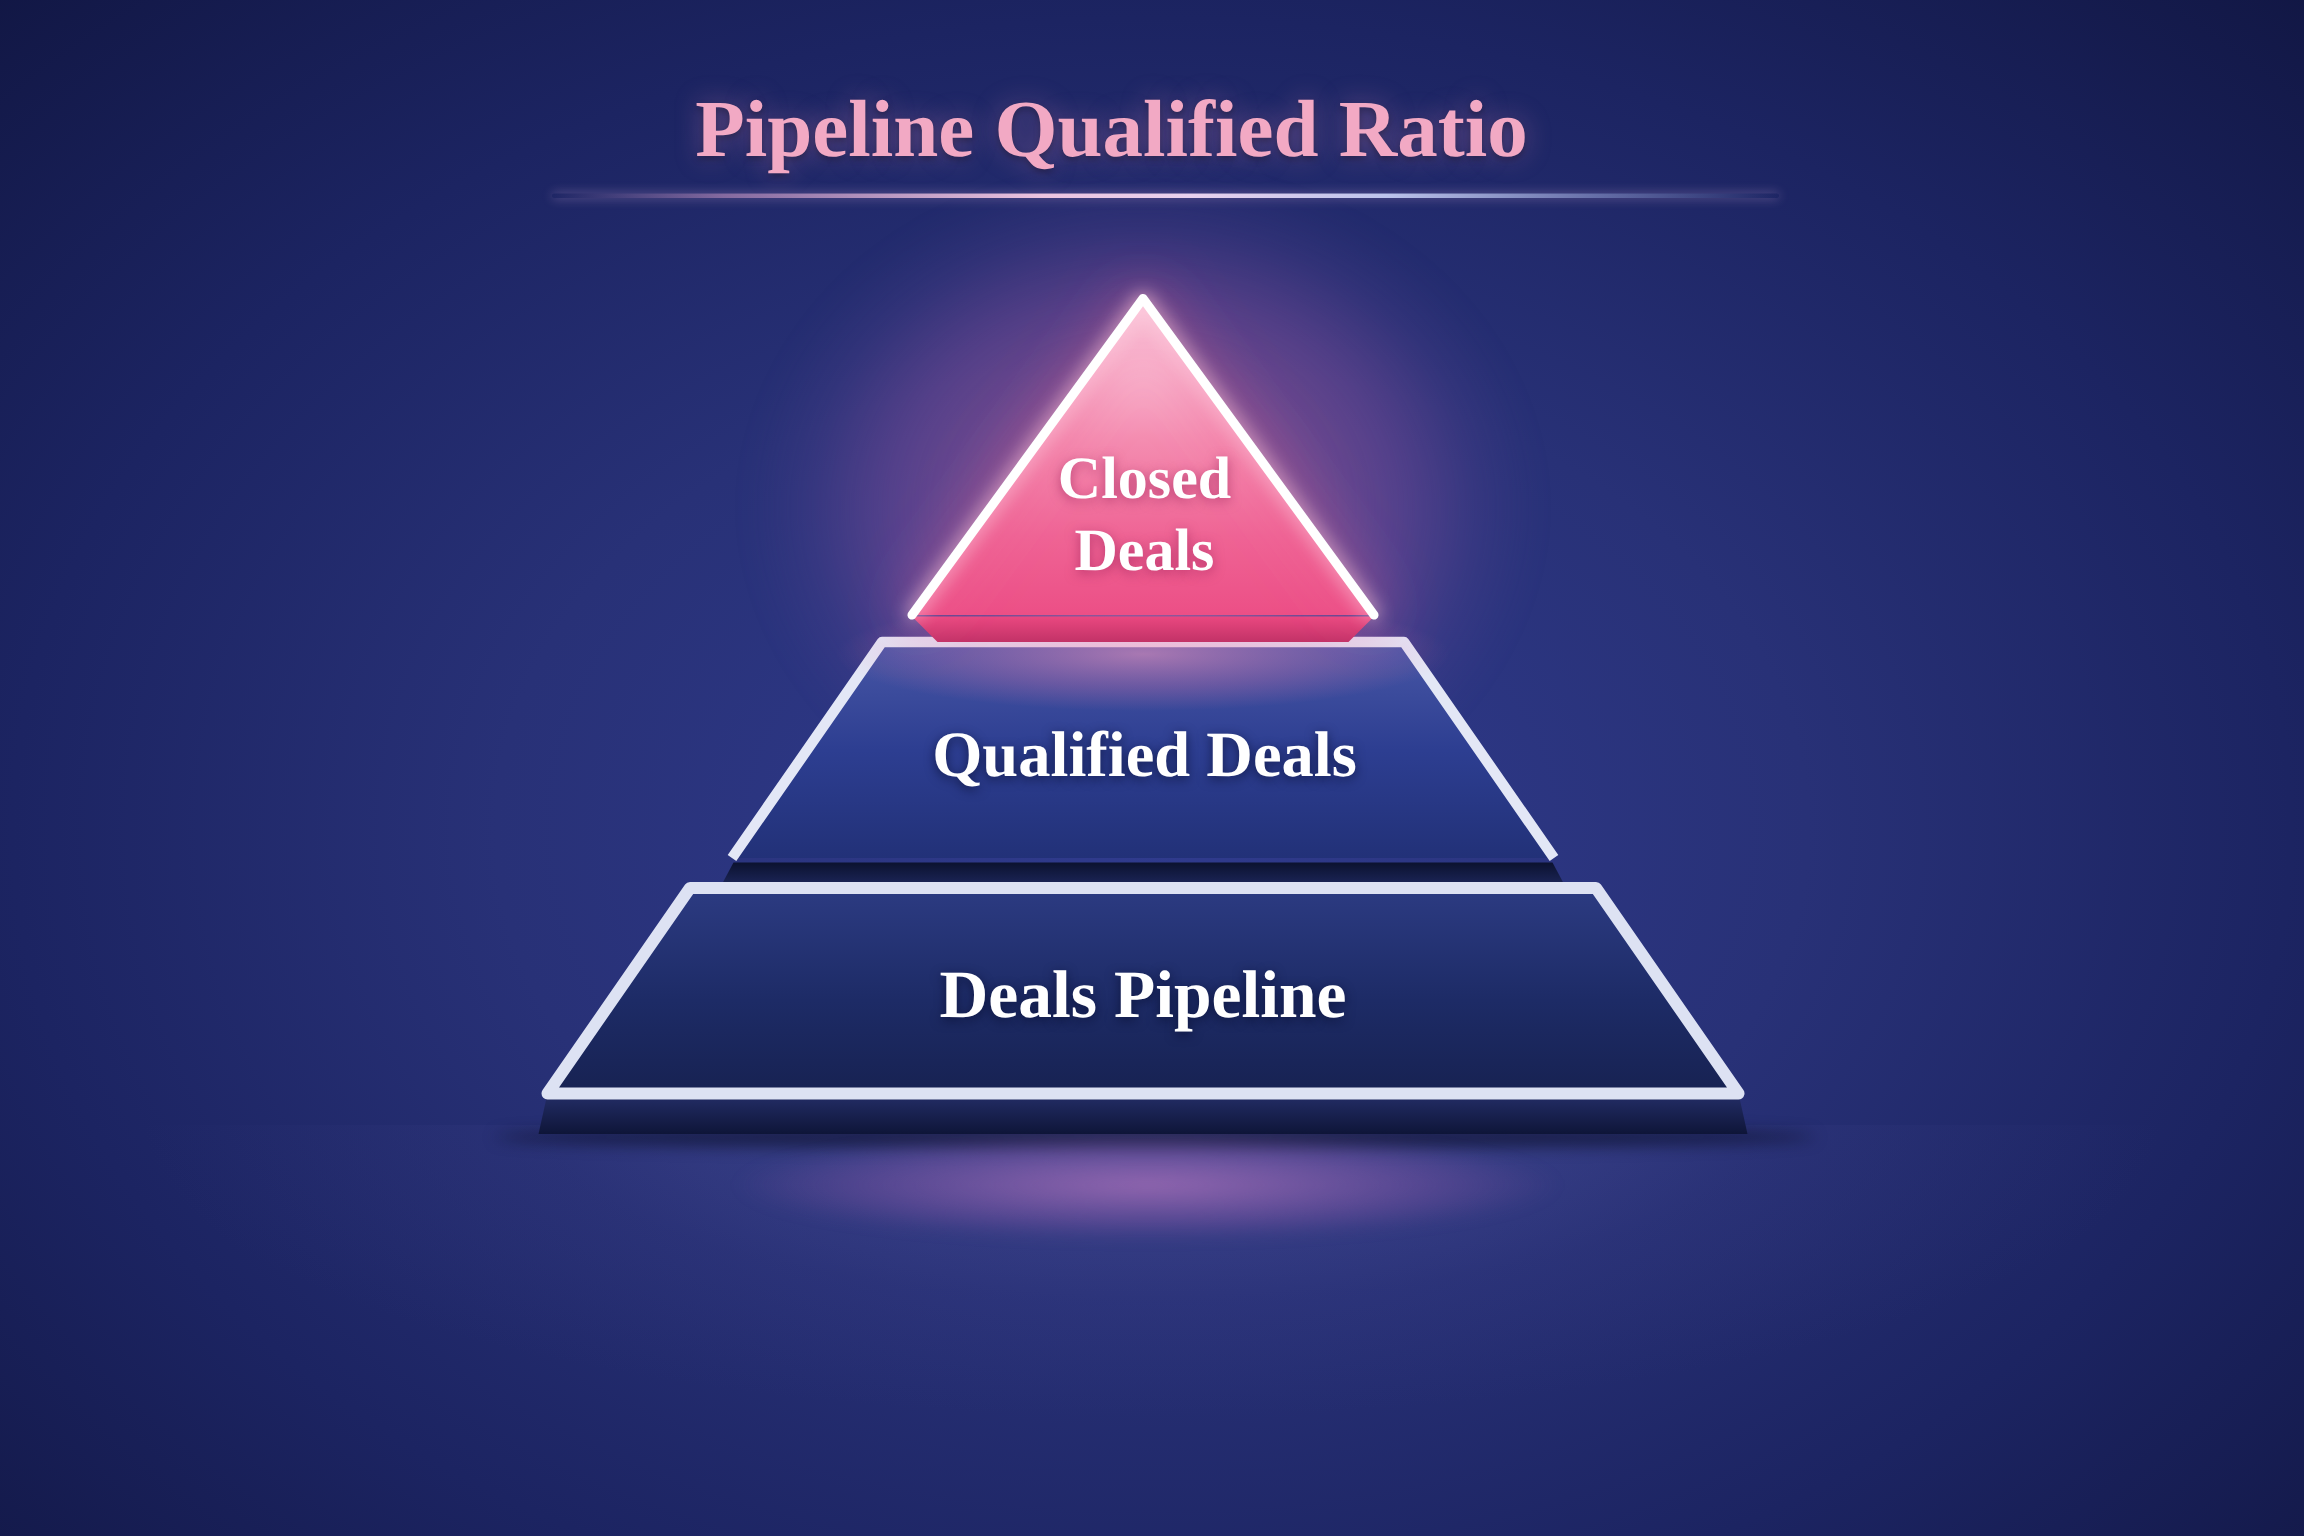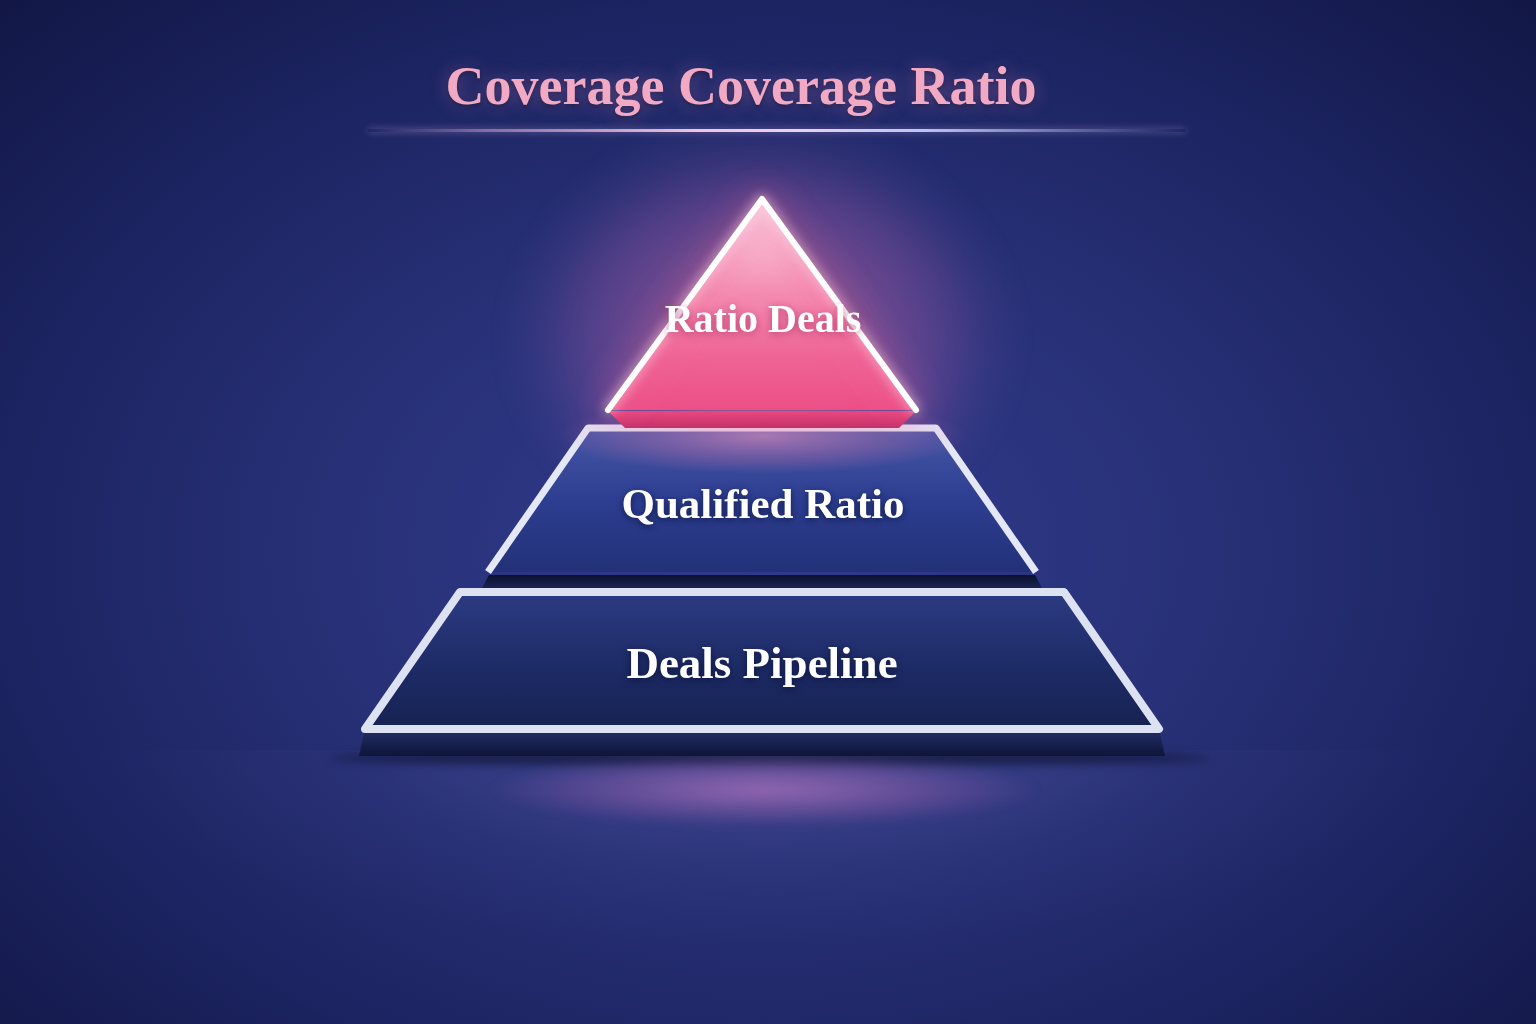--- a/index.html
+++ b/index.html
@@ -67,21 +67,21 @@
   #label-total{left:762px;top:637px;font-size:45px;}
 </style>
 </head>
 <body>
 
 <div class="abs" id="triangle-glow"></div>
 <div class="abs" id="floor-sheen"></div>
 <div class="abs" id="base-shadow"></div>
 <div class="abs" id="floor-glow"></div>
 
-<div class="abs" id="title">Coverage Coverage Ratio</div>
+<div class="abs" id="title">Pipeline Qualified Ratio</div>
 <div class="abs" id="divider"></div>
 
 <svg class="abs" id="pyramid-svg" viewBox="0 0 1536 1024" xmlns="http://www.w3.org/2000/svg">
   <defs>
     <linearGradient id="gPinkFace" x1="0" y1="0" x2="0" y2="1">
       <stop offset="0%" stop-color="#fde9f1"></stop>
       <stop offset="18%" stop-color="#f9bed4"></stop>
       <stop offset="45%" stop-color="#f48cb0"></stop>
       <stop offset="75%" stop-color="#ef6495"></stop>
       <stop offset="100%" stop-color="#ec4f86"></stop>
@@ -149,15 +149,15 @@
   </g>
 
   <g>
     <polygon points="608,411 916,411 899,428 625,428" fill="url(#gPinkBevel)"></polygon>
     <polygon points="762,199 916,410 608,410" fill="url(#gPinkFace)"></polygon>
     <path d="M 608 410 L 762 199 L 916 410" fill="none" stroke="#ffffff" stroke-width="6" stroke-linejoin="round" stroke-linecap="round" filter="url(#fGlowTri)"></path>
     <line x1="634" y1="410.5" x2="893" y2="410.5" stroke="url(#specPink)" stroke-width="3" filter="url(#fBlur1)"></line>
   </g>
 </svg>
 
-<div class="tier-label" id="label-closed">Ratio Deals</div>
-<div class="tier-label" id="label-qualified">Qualified Ratio</div>
+<div class="tier-label" id="label-closed">Closed Deals</div>
+<div class="tier-label" id="label-qualified">Qualified Deals</div>
 <div class="tier-label" id="label-total">Deals Pipeline</div>
 
 </body></html>

